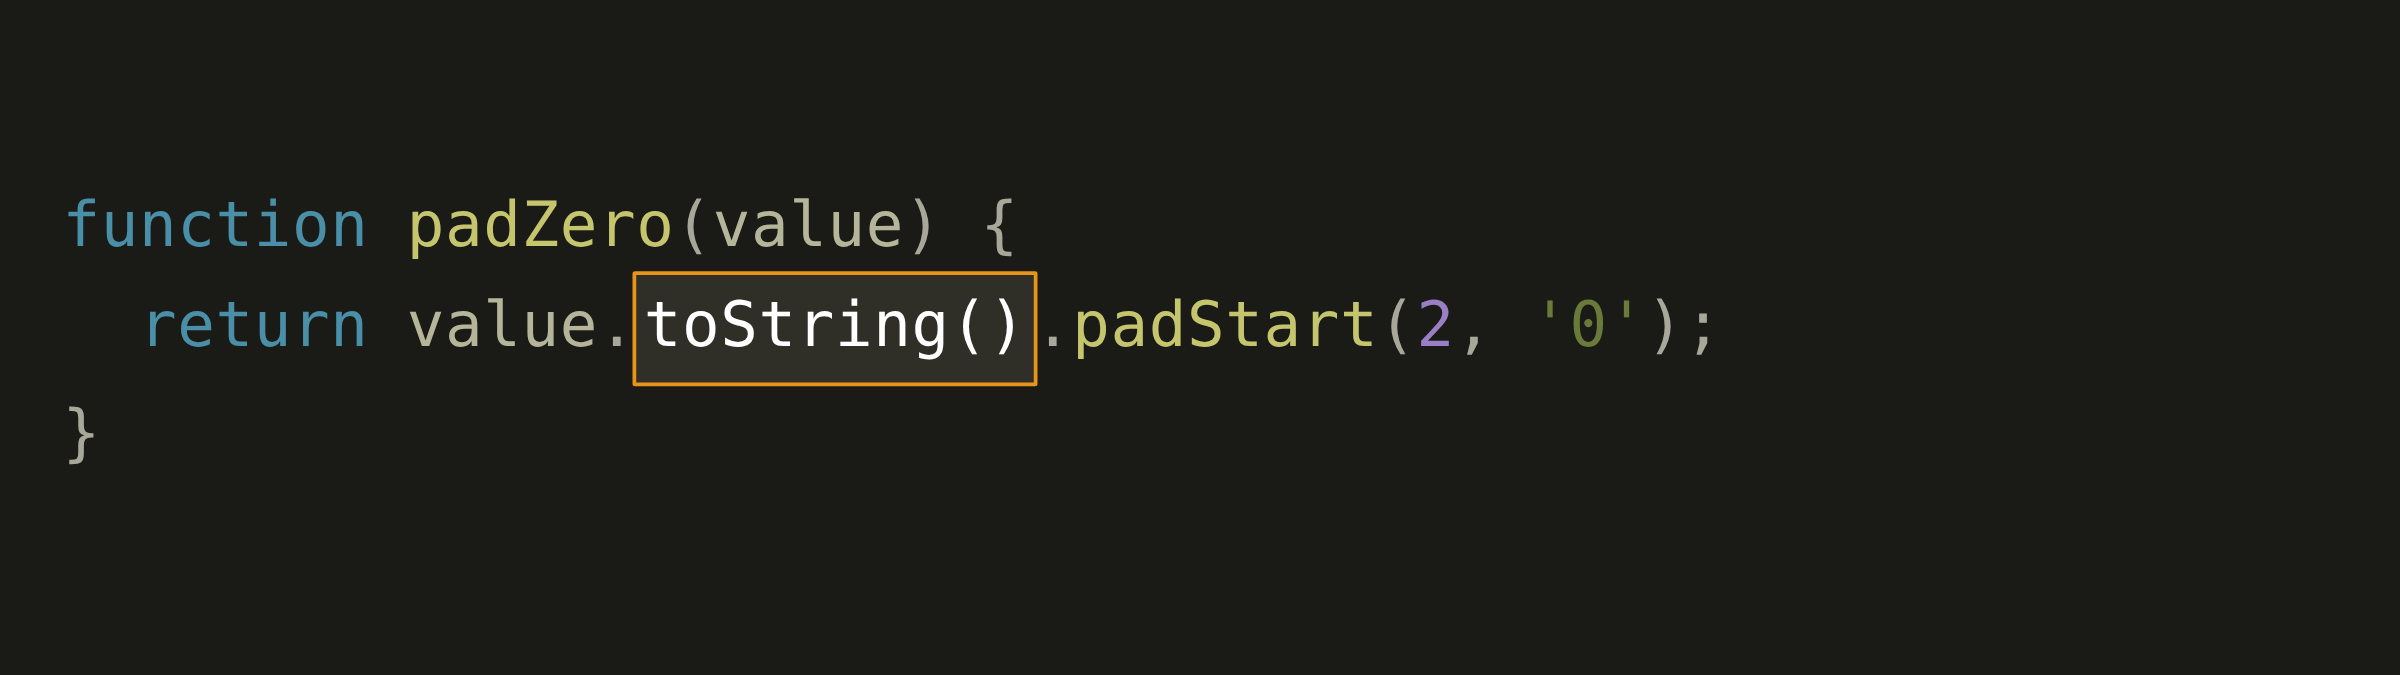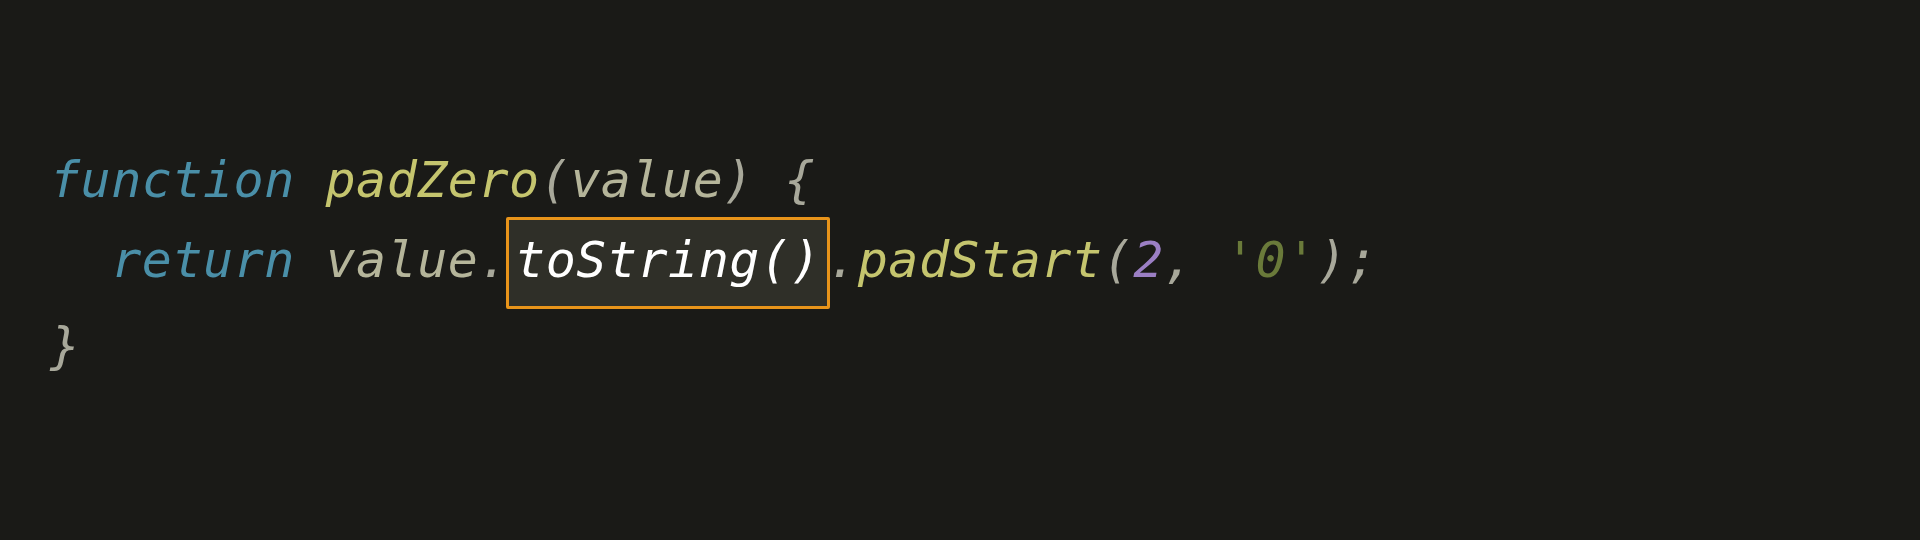--- a/index.html
+++ b/index.html
@@ -1,19 +1,18 @@
 <!DOCTYPE html>
 <html><head>
   <meta charset="utf-8">
   <style>
     * {
       margin: 0;
       padding: 0;
       box-sizing: border-box;
-      font-style: italic;
     }
     body {
       background-color: #1a1a17;
       width: 1920px;
       height: 540px;
       overflow: hidden;
       font-family: 'Menlo', 'Monaco', 'Consolas', monospace;
     }
     .code-editor {
       padding: 140px 50px;

